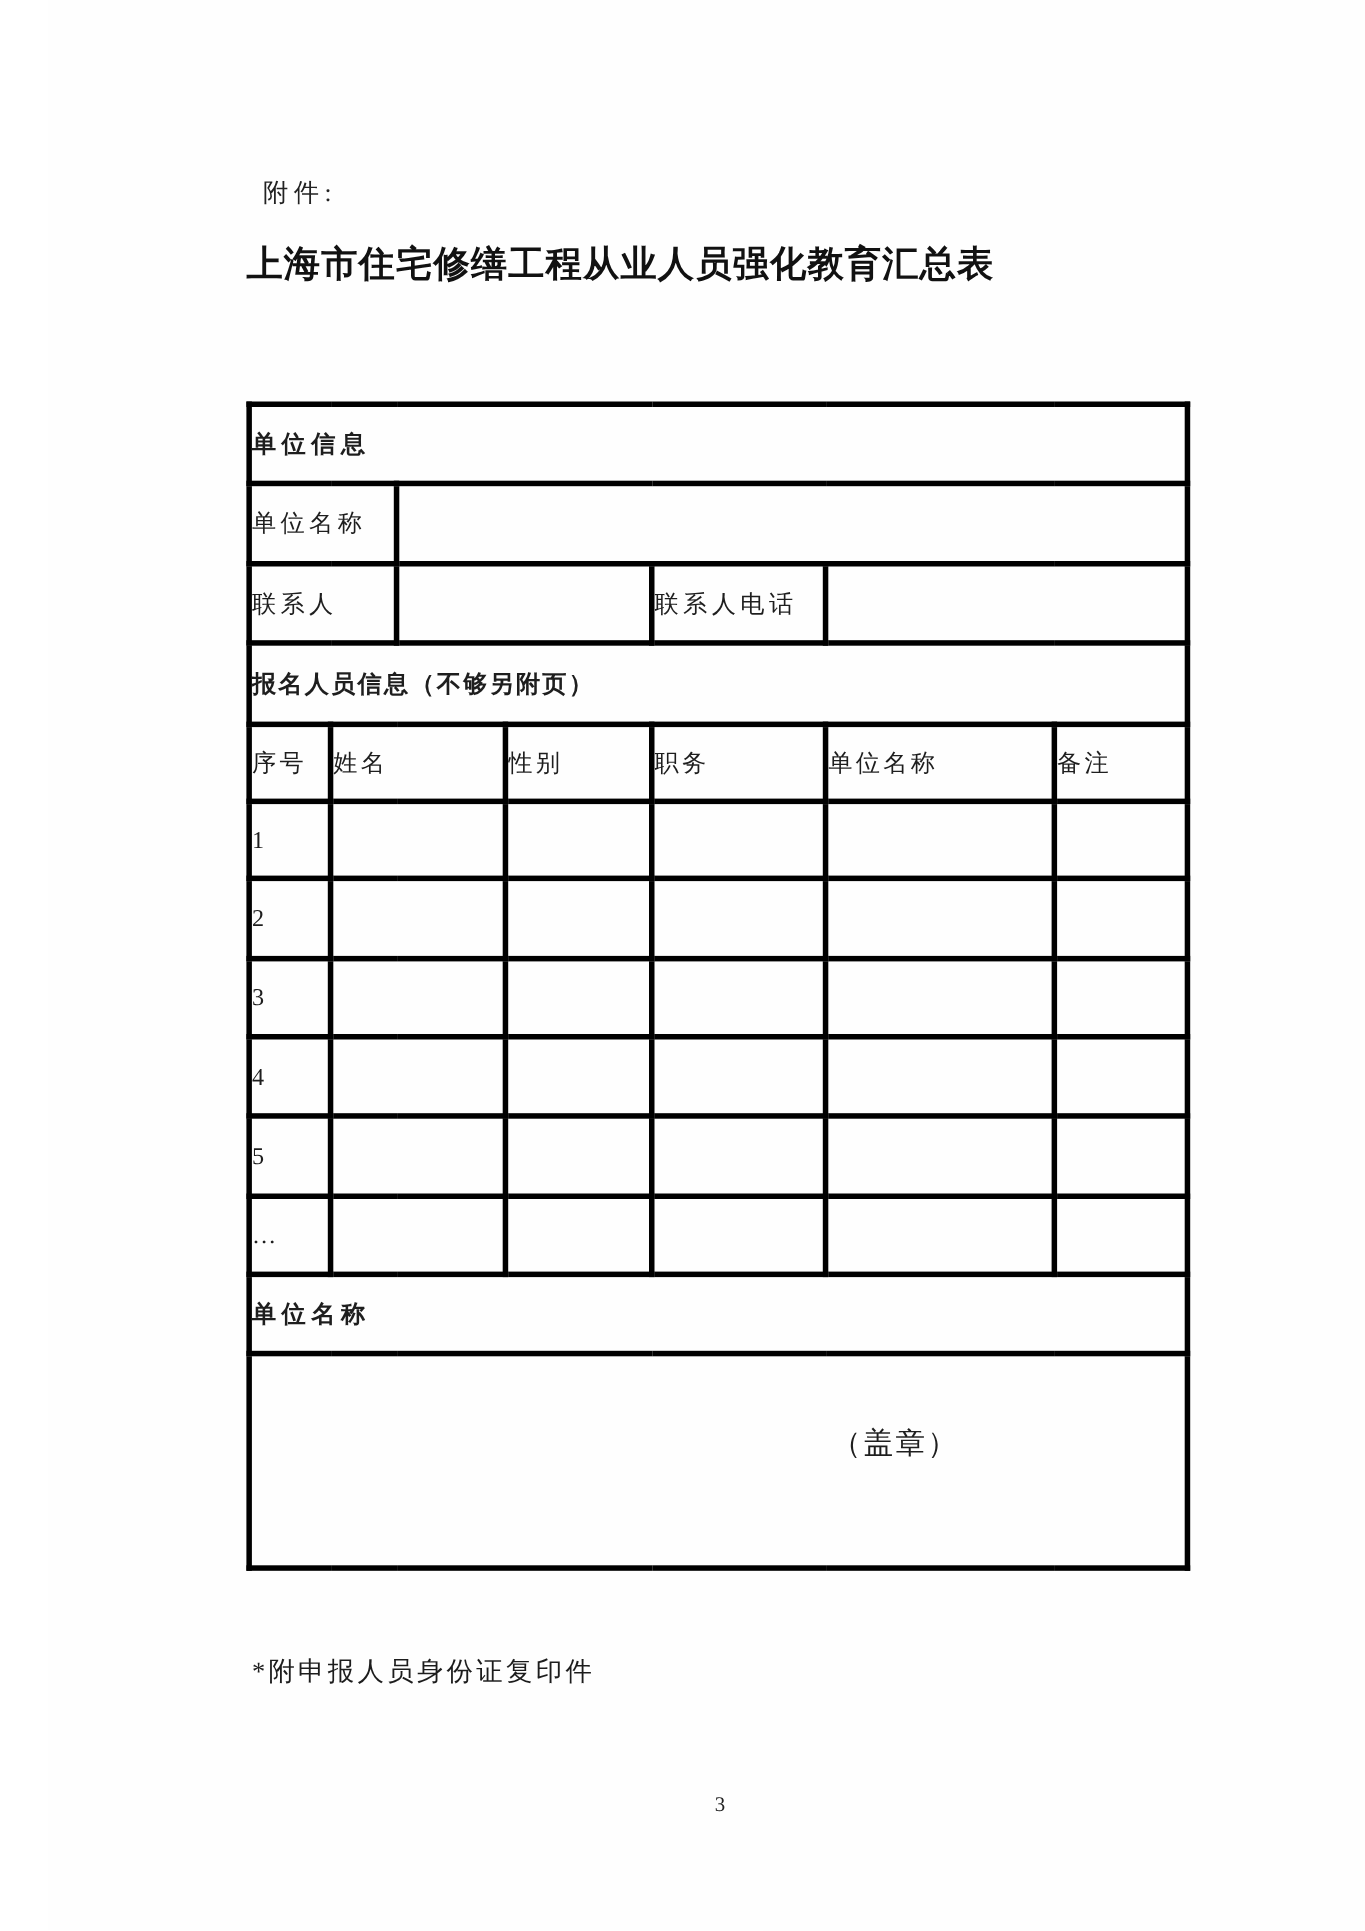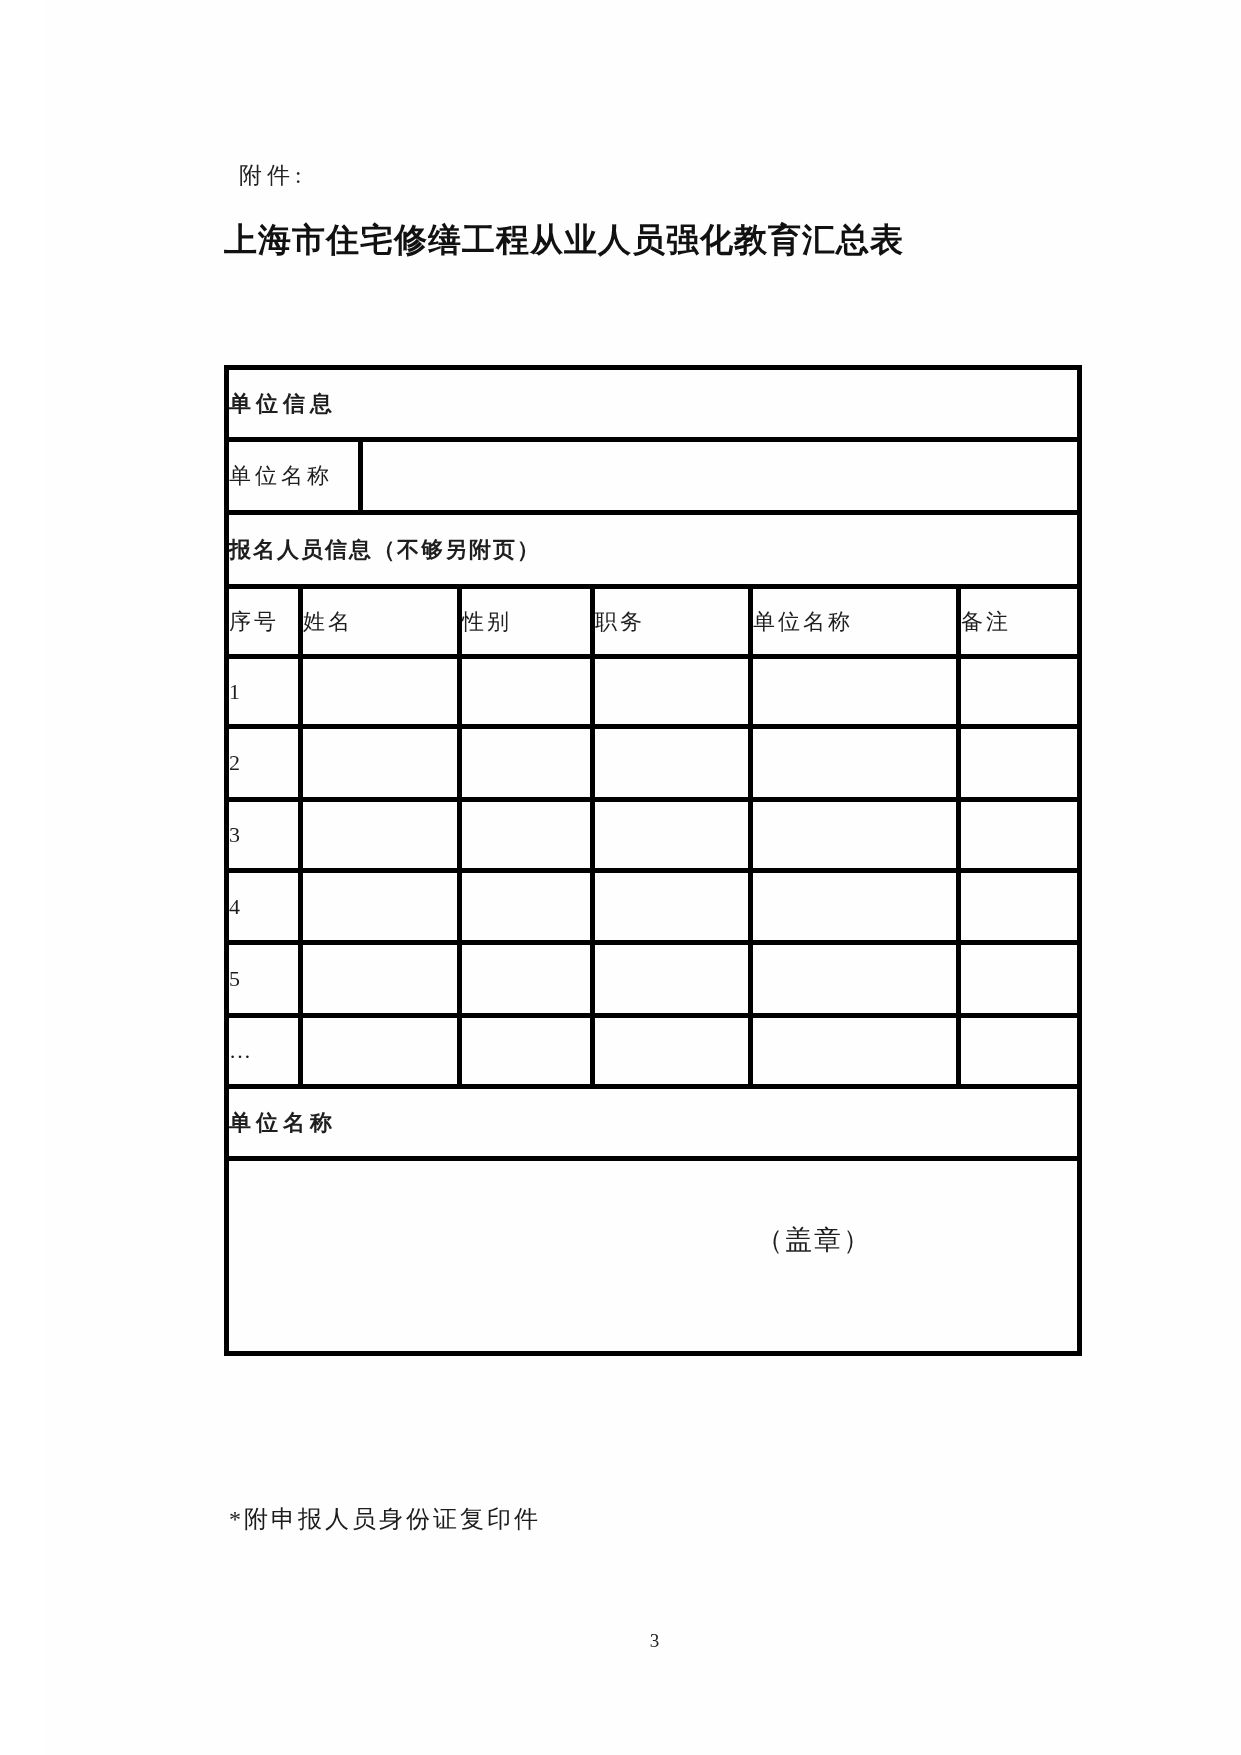--- a/index.html
+++ b/index.html
@@ -122,20 +122,26 @@
         <tr style="height:72px">
       <td colspan="7" class="section-header">单位信息</td>
     </tr>
 
     <tr style="height:73px">
       <td colspan="2" class="field-label">单位名称</td>
       <td colspan="5"></td>
     </tr>
 
 
+    <tr style="height:72px">
+      <td colspan="2" class="field-label">联系人</td>
+      <td colspan="2"></td>
+      <td class="field-label">联系人电话</td>
+      <td colspan="2"></td>
+    </tr>
 
     <tr style="height:74px">
       <td colspan="7" class="section-header" style="letter-spacing:2px">报名人员信息（不够另附页）</td>
     </tr>
 
     <tr style="height:70px">
       <td class="col-header">序号</td>
       <td colspan="2" class="col-header">姓名</td>
       <td class="col-header">性别</td>
       <td class="col-header">职务</td>

